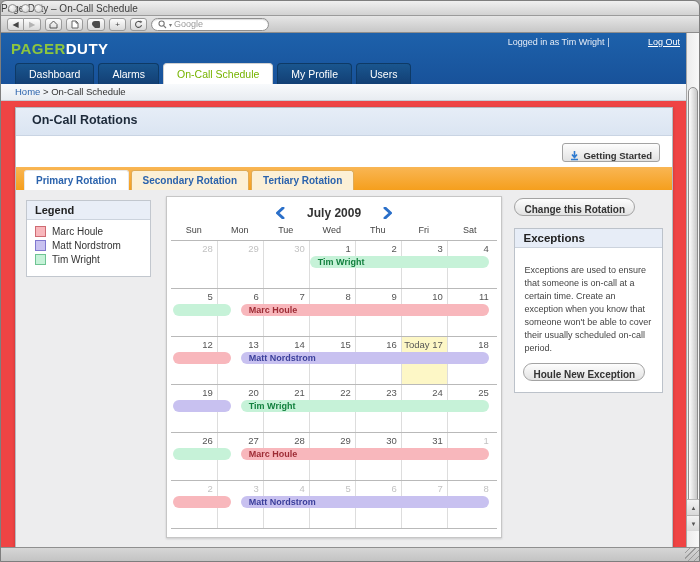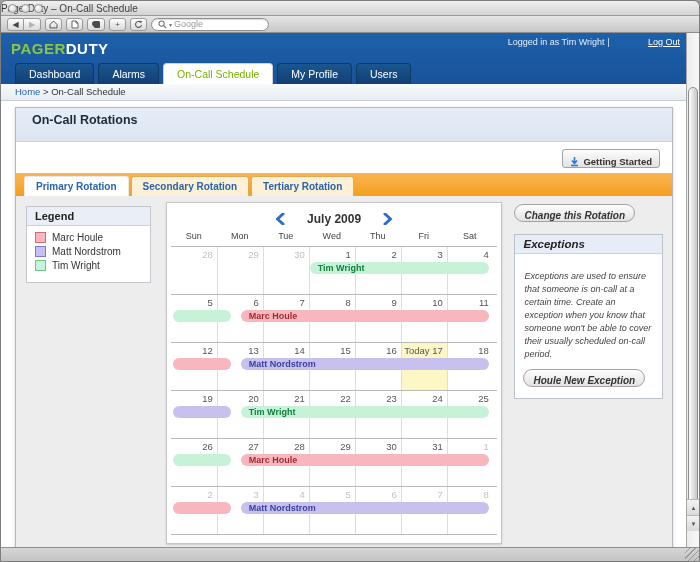--- a/index.html
+++ b/index.html
@@ -16,21 +16,21 @@
   .toolbar{position:relative;height:17px;background:linear-gradient(#e6e6e6,#c7c7c7);border-bottom:1px solid #8d8d8d;display:flex;align-items:center;gap:4px;padding:0 6px;}
   .tbtn{height:13px;min-width:17px;padding:0 3px;border:1px solid #9a9a9a;border-radius:3px;background:linear-gradient(#fdfdfd,#d9d9d9);font-size:8px;line-height:11px;text-align:center;color:#444;display:flex;align-items:center;justify-content:center;}
   .seg{display:flex;}
   .seg .tbtn:first-child{border-radius:3px 0 0 3px;}
   .seg .tbtn:last-child{border-radius:0 3px 3px 0;border-left:none;color:#b3b3b3;}
   .addr{flex:1;height:13px;border:1px solid #8f8f8f;border-radius:3px;background:#fff;display:flex;align-items:center;gap:3px;padding:0 4px;font-size:9px;color:#111;box-shadow:inset 0 1px 1px rgba(0,0,0,.15);white-space:nowrap;overflow:hidden;}
   .searchf{width:118px;height:13px;border:1px solid #8f8f8f;border-radius:8px;background:#fff;display:flex;align-items:center;gap:2px;padding:0 6px;font-size:9px;color:#9a9a9a;box-shadow:inset 0 1px 1px rgba(0,0,0,.15);}
   .caret{font-size:6px;color:#777;}
 
   
-  .viewport{position:relative;height:514px;background:#ffffff;}
+  .viewport{position:relative;height:514px;background:#ef4444;}
   .pagearea{position:absolute;left:0;top:0;width:687px;height:514px;overflow:hidden;}
   .scrollbar{position:absolute;right:0;top:0;width:13px;height:514px;background:linear-gradient(to right,#ececec,#f8f8f8);border-left:1px solid #a8a8a8;}
   .thumb{position:absolute;left:1px;top:54px;width:10px;height:424px;border:1px solid #8e8e8e;border-radius:6px;background:linear-gradient(to right,#fdfdfd,#c7c7c7);}
   .sarrow{position:absolute;left:0;width:13px;height:16px;font-size:6px;color:#555;text-align:center;line-height:16px;border-top:1px solid #b5b5b5;background:linear-gradient(#f3f3f3,#d9d9d9);}
   .sarrow.up{bottom:32px;}
   .sarrow.down{bottom:16px;}
 
   
   .site-header{position:relative;height:51px;background:linear-gradient(#1d61ab,#18529a);}
   .logo{position:absolute;left:10px;top:7px;font-size:15px;font-weight:bold;letter-spacing:.5px;}
@@ -42,21 +42,21 @@
   .tab{height:21px;line-height:21px;padding:0 13px;font-size:10.5px;color:#fff;background:linear-gradient(#1a568f,#123f74);border:1px solid #0e3a66;border-bottom:none;border-radius:4px 4px 0 0;}
   .tab.active{background:#fff;color:#76b300;border-color:#d0d0d0;}
 
   
   .breadcrumb{height:17px;line-height:16px;padding:0 14px;font-size:9.5px;color:#333;background:linear-gradient(#f8fafc,#e8ecf1);border-bottom:1px solid #c6ccd3;}
   .breadcrumb a{color:#2b63ad;text-decoration:none;}
 
   
   .content{padding:6px 15px 0 14px;}
   .card{background:#fff;border:1px solid #b5bac0;box-shadow:0 1px 3px rgba(0,0,0,.2);}
-  .card-title{height:34px;line-height:24px;padding:0 16px;background:linear-gradient(#e6edf7,#dbe5f2);border-bottom:1px solid #c9d4e3;font-size:12.5px;font-weight:bold;color:#1d2a3a;}
+  .card-title{height:28px;line-height:24px;padding:0 16px;background:linear-gradient(#e6edf7,#dbe5f2);border-bottom:1px solid #c9d4e3;font-size:12.5px;font-weight:bold;color:#1d2a3a;}
   .card-toolbar{height:31px;position:relative;background:#fff;}
   .btn{display:inline-flex;align-items:flex-end;gap:4px;border:1px solid #a3a3a3;background:linear-gradient(#fdfdfd,#e2e2e2);font-size:9.5px;font-weight:bold;color:#333;}
   .gstart{position:absolute;right:12px;top:7px;height:19px;padding:0 7px;border-radius:3px;}
   .rot-tabbar{height:23px;background:linear-gradient(#f9b654,#f59f1d);padding:3px 0 0 8px;display:flex;gap:2px;}
   .rtab{height:20px;line-height:19px;padding:0 11px;font-size:10px;font-weight:bold;color:#2b63ad;background:#fcf0d6;border:1px solid #e0ab55;border-bottom:none;border-radius:3px 3px 0 0;}
   .rtab.active{background:#fff;border-color:#e8e8e8;}
   .rot-content{position:relative;background:#ededee;padding:6px 9px 10px 10px;display:flex;align-items:flex-start;min-height:352px;}
 
   
   .legend{width:126px;margin-top:4px;background:#fff;border:1px solid #c2c7ce;}
@@ -75,21 +75,21 @@
   .weeks{border-bottom:1px solid #b9b9b9;}
   .week{position:relative;display:grid;grid-template-columns:repeat(7,46px);height:48px;border-top:1px solid #b9b9b9;}
   .cell{border-left:1px solid #ddd;}
   .cell:first-child{border-left:none;}
   .dnum{font-size:9.5px;color:#555;text-align:right;padding:2px 4px 0 0;white-space:nowrap;}
   .dnum.muted{color:#c2c2c2;}
   .bar{position:absolute;top:15px;height:12px;border-radius:7px;}
   .bar-label{font-size:9px;font-weight:bold;line-height:12px;padding-left:8px;white-space:nowrap;display:block;}
 
   
-  .right-col{width:150px;margin-left:12px;margin-top:2px;font-style:italic;}
+  .right-col{width:150px;margin-left:12px;margin-top:2px;}
   .pill{height:18px;padding:0 9px;border-radius:9px;font-size:10px;}
   .exceptions{margin-top:11px;background:#fff;border:1px solid #bcc2ca;}
   .ex-title{padding:3px 8px;font-size:11.5px;font-weight:bold;color:#222;background:#e7edf7;border-bottom:1px solid #ccd3dd;}
   .ex-text{margin:0;padding:16px 9px 6px;font-size:9px;color:#444;line-height:1.45;}
   .ex-btnrow{padding:2px 8px 10px;}
 
   
   .win-bottom{position:relative;height:15px;background:linear-gradient(#d6d6d6,#c2c2c2);border-top:1px solid #8f8f8f;}
   .grip{position:absolute;right:0;bottom:0;width:14px;height:14px;background:repeating-linear-gradient(135deg,transparent 0 3px,#9b9b9b 3px 4px);}
 </style>

